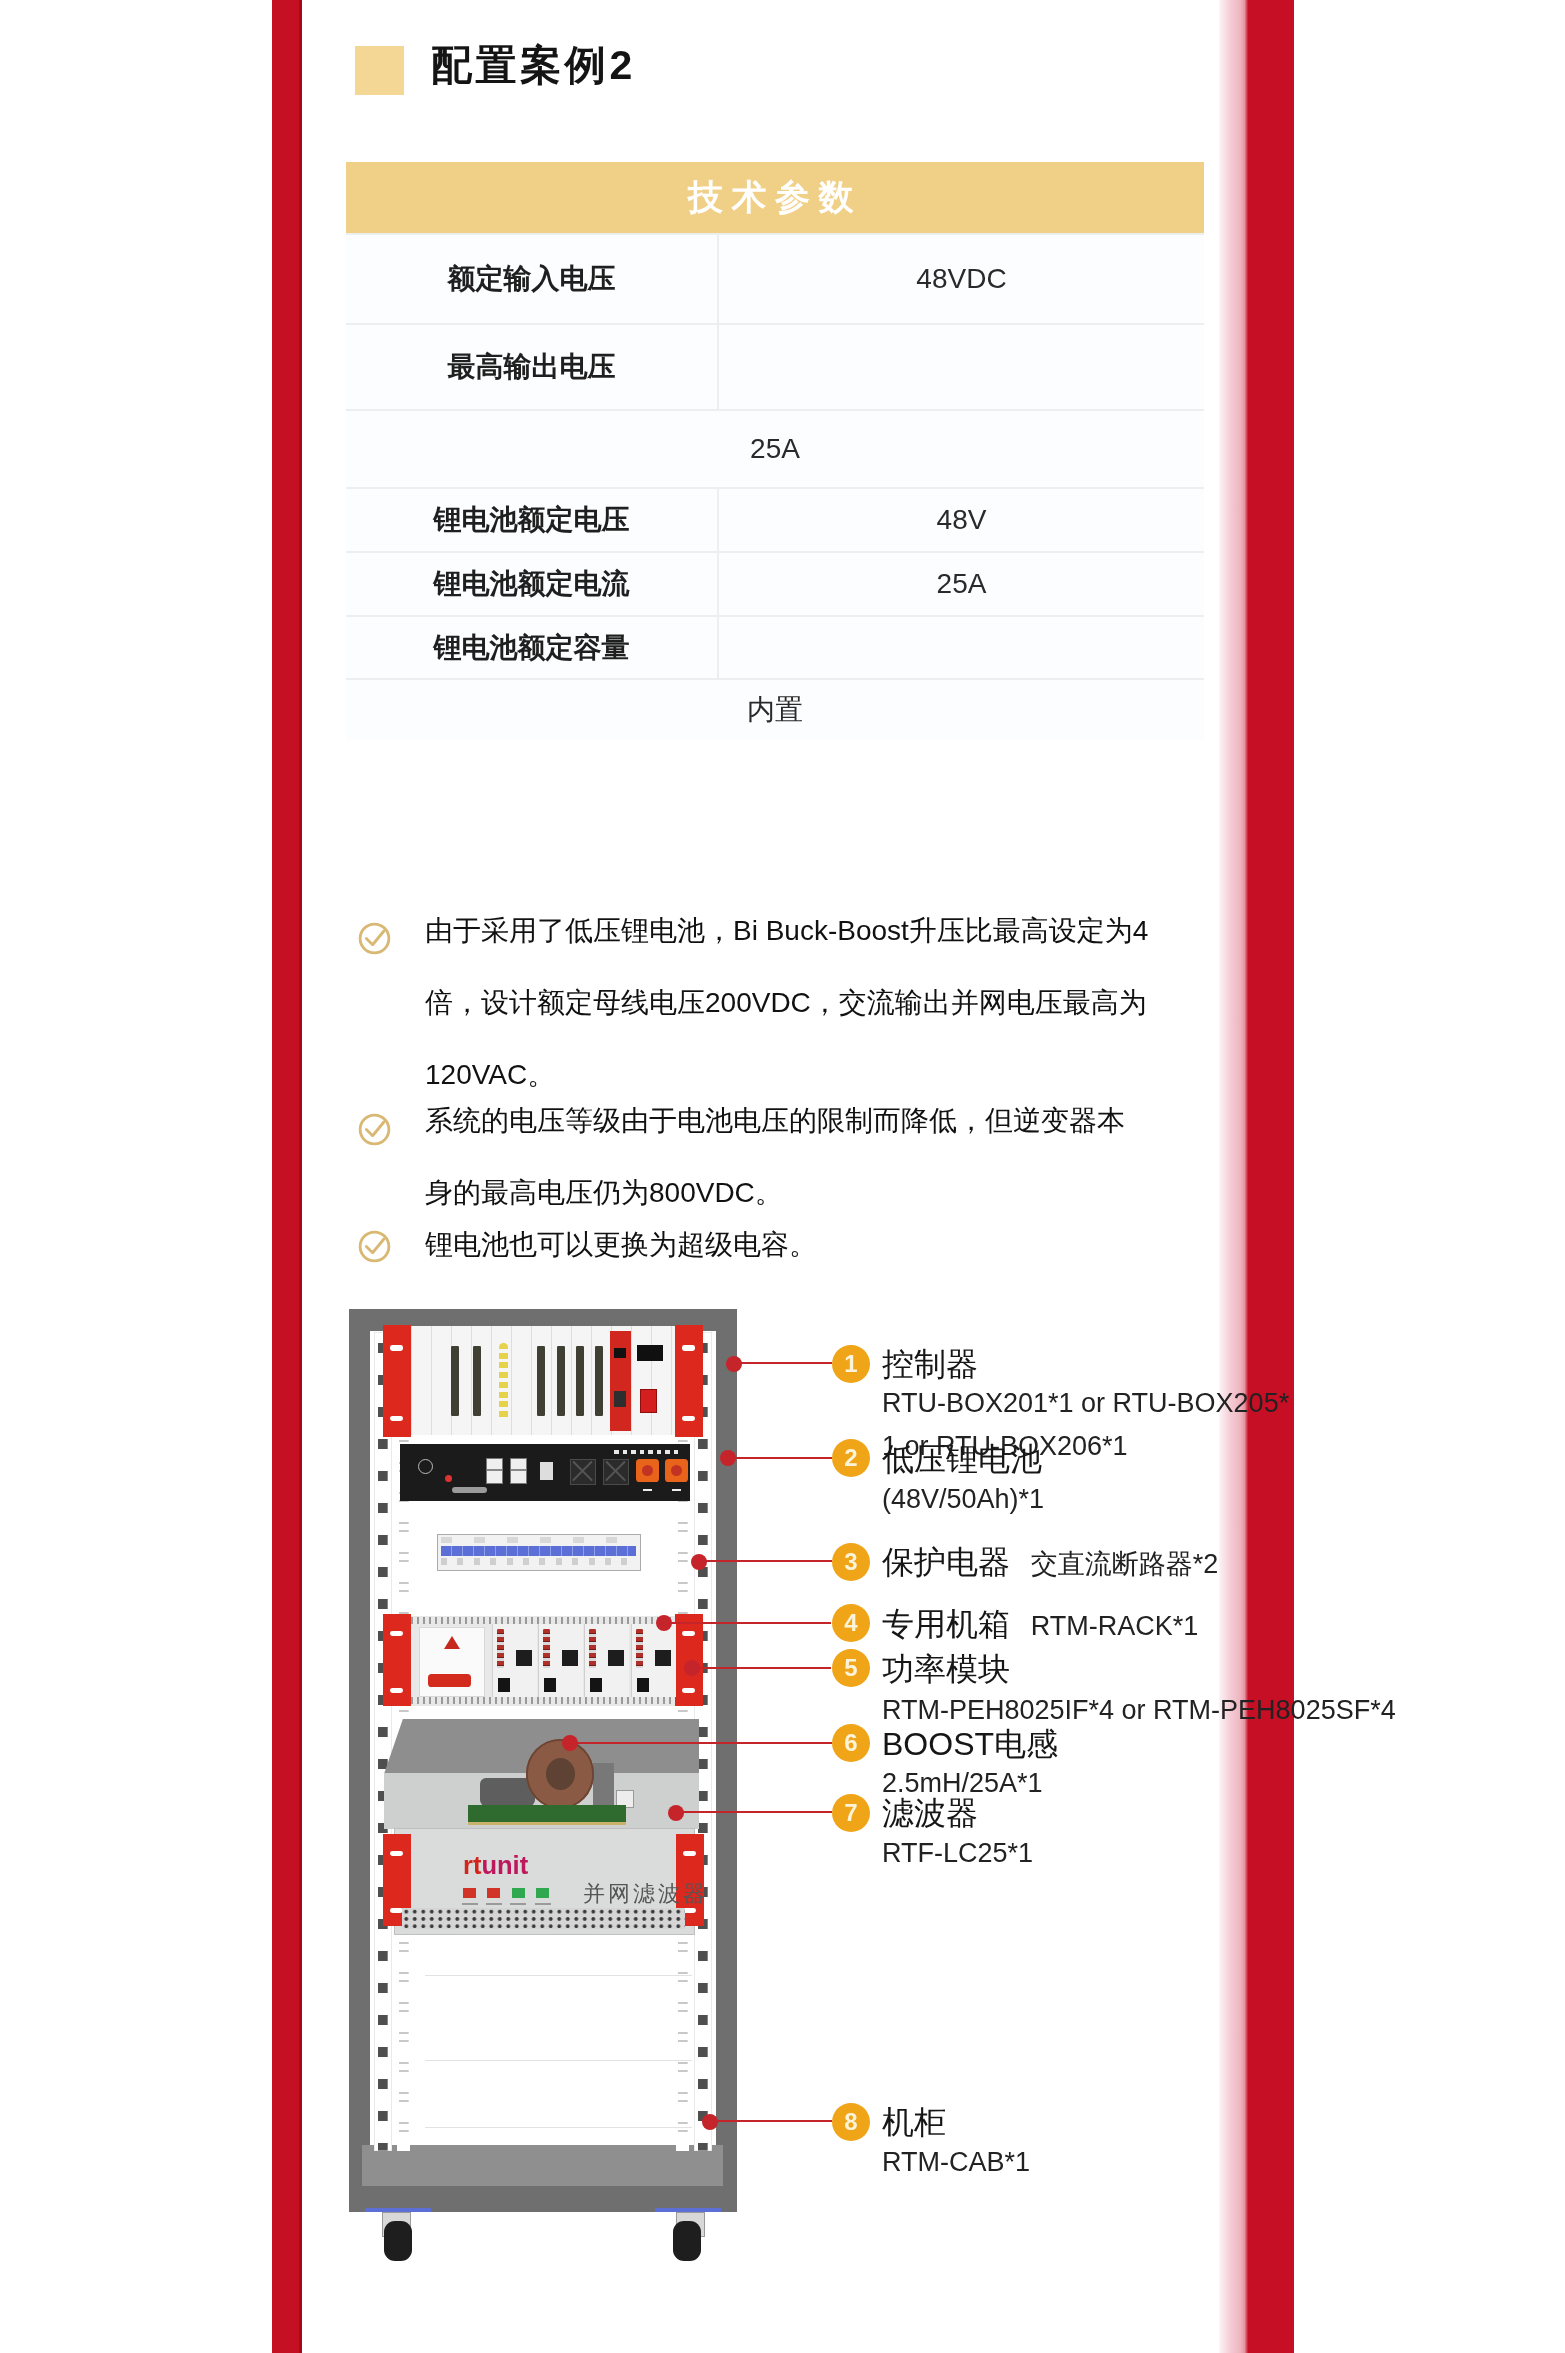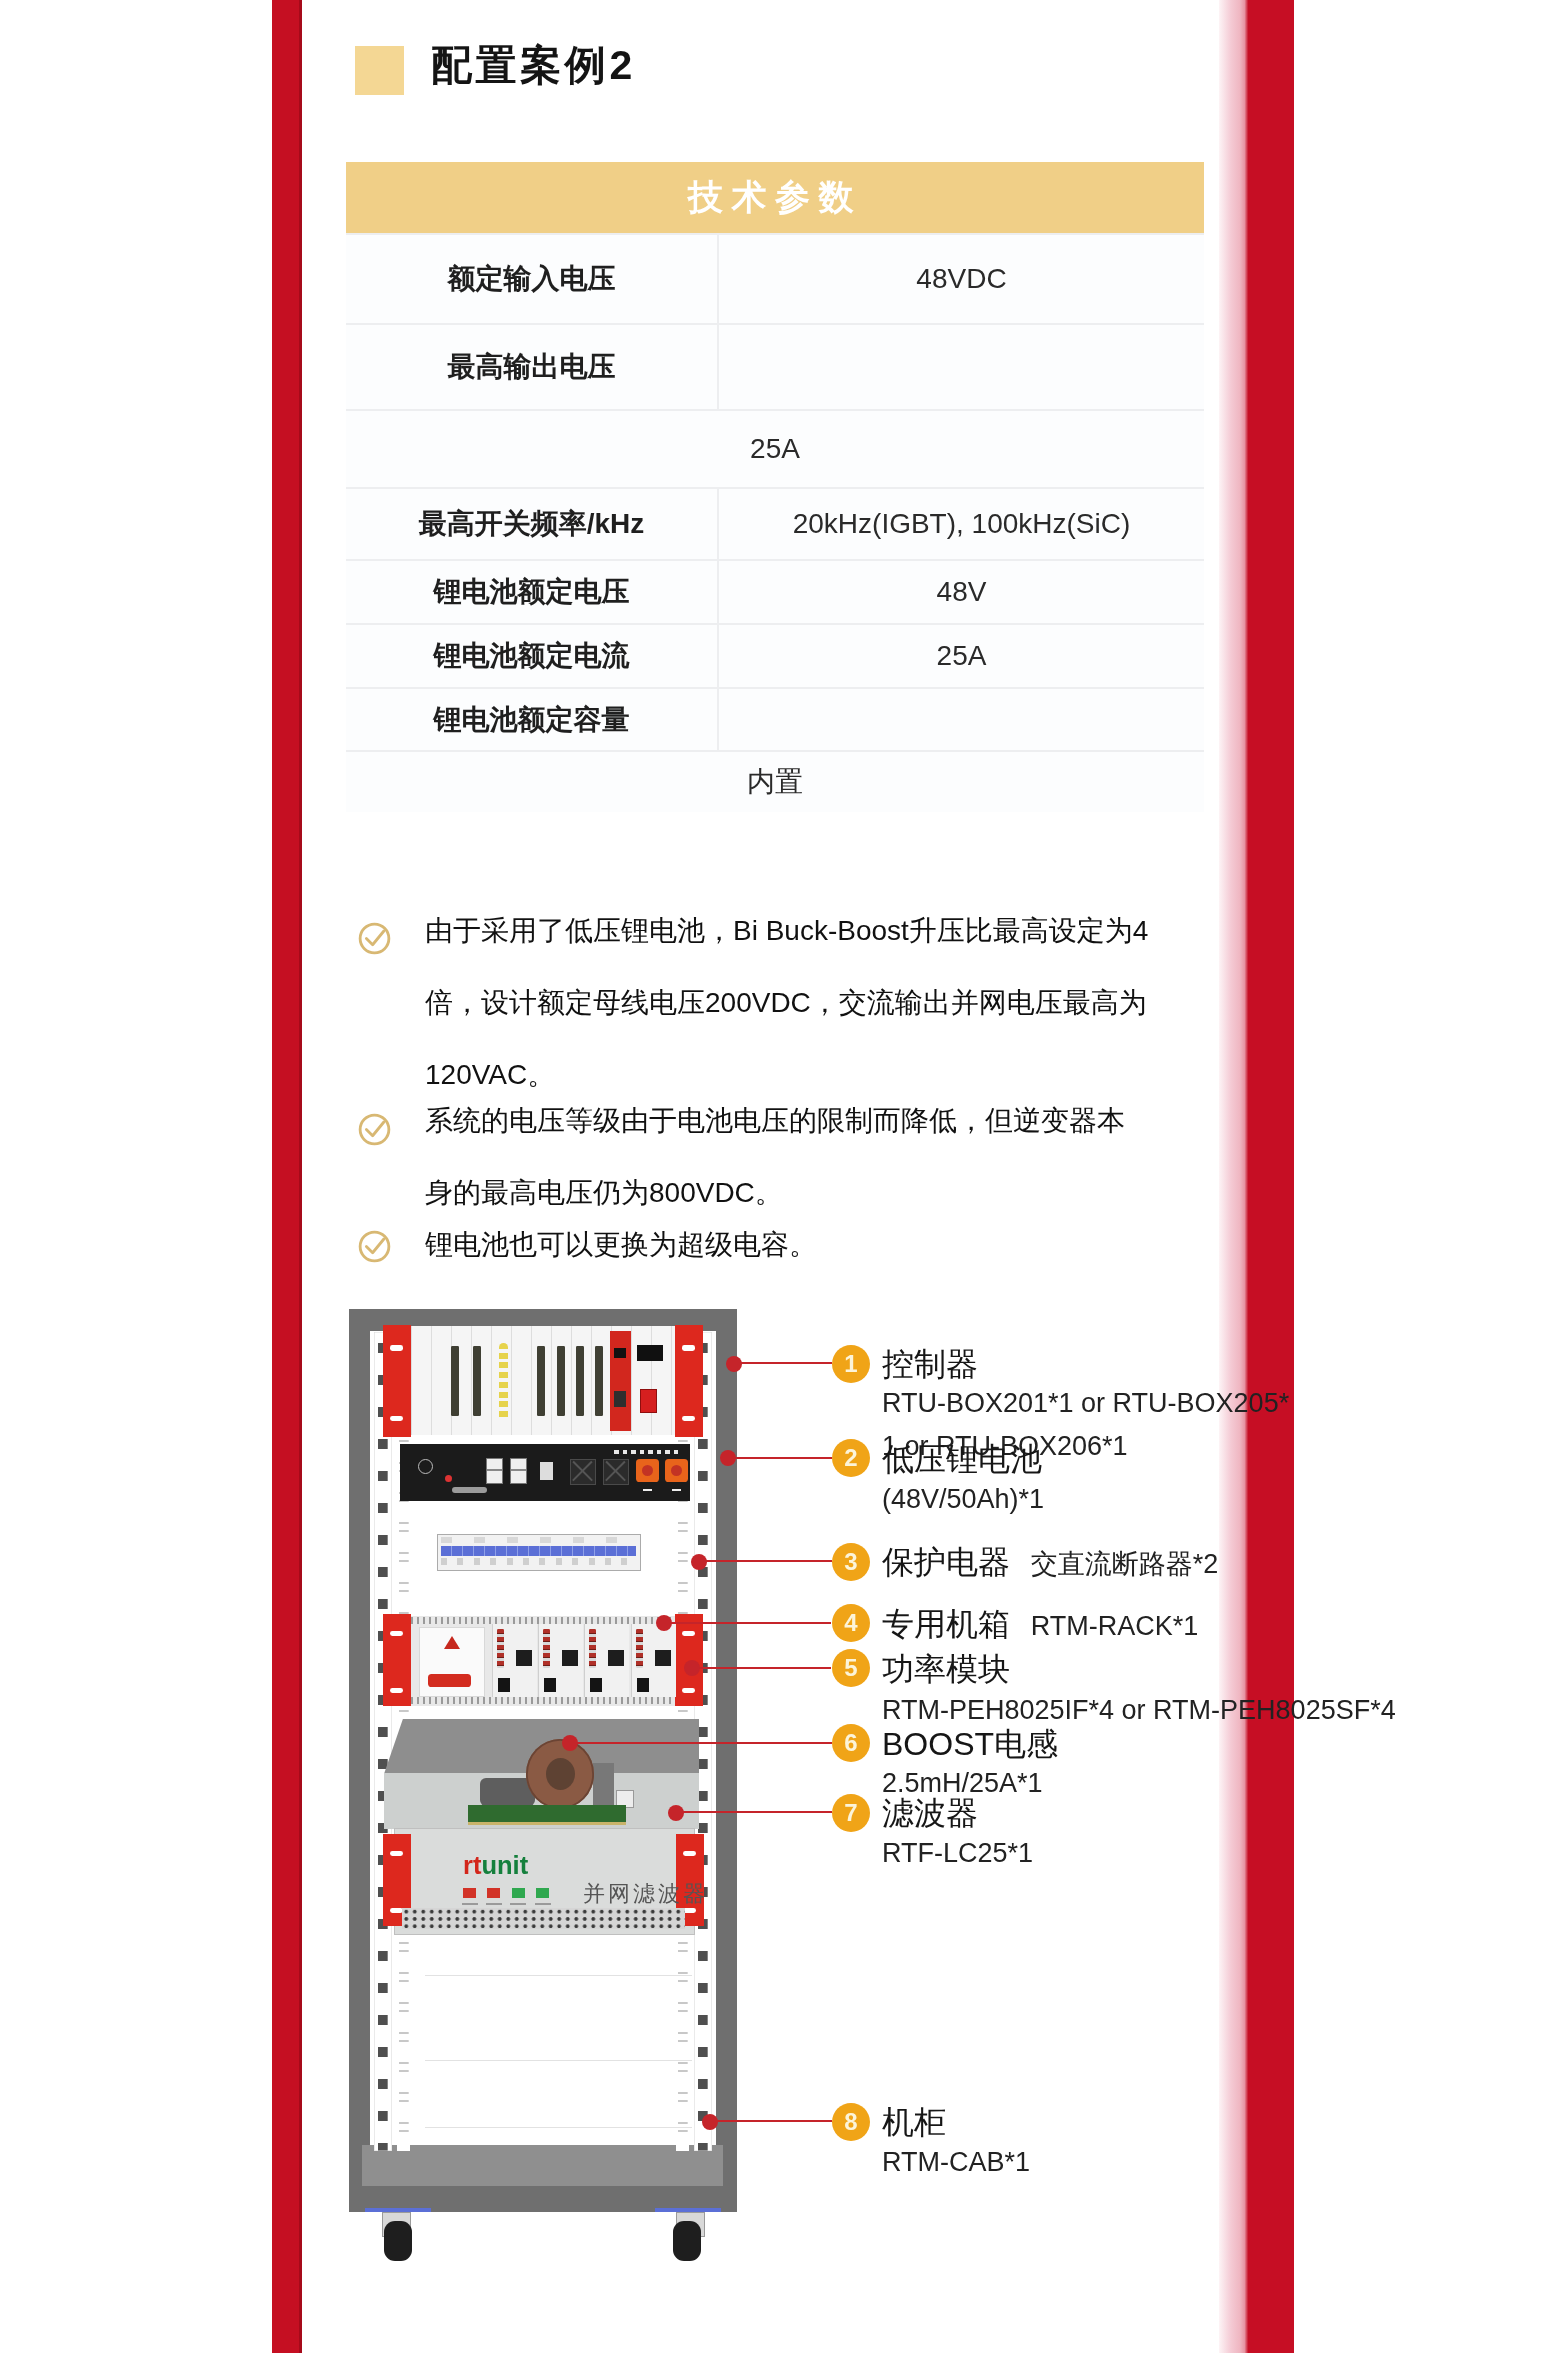--- a/index.html
+++ b/index.html
@@ -76,24 +76,20 @@
     <div class="trow" style="height:88px">
         <div class="cl">额定输入电压</div>
         <div class="cr">48VDC</div>
       </div>
     <div class="trow" style="height:84px">
         <div class="cl">最高输出电压</div>
       </div>
     <div class="trow" style="height:76px">
         <div class="cr">25A</div>
       </div>
-    <div class="trow" style="height:70px">
-        <div class="cl">最高开关频率/kHz</div>
-        <div class="cr">20kHz(IGBT), 100kHz(SiC)</div>
-      </div>
     <div class="trow" style="height:62px">
         <div class="cl">锂电池额定电压</div>
         <div class="cr">48V</div>
       </div>
     <div class="trow" style="height:62px">
         <div class="cl">锂电池额定电流</div>
         <div class="cr">25A</div>
       </div>
     <div class="trow" style="height:61px">
         <div class="cl">锂电池额定容量</div>
@@ -208,21 +204,21 @@
   <div class="abs" style="left:480px;top:1778px;width:55px;height:28px;border-radius:6px;background:#5E5E5E"></div>
   <div class="abs" style="left:593px;top:1763px;width:20.7px;height:43px;background:#787878"></div>
   <div class="abs" style="left:616px;top:1790px;width:16px;height:16px;background:#EDEDED;border:0.6px solid #999"></div>
   <div class="abs" style="left:526px;top:1739px;width:68px;height:70px;border-radius:50%;background:#8A5A44;box-shadow:0 0 0 1.8px #6B4434 inset"></div>
   <div class="abs" style="left:546px;top:1758px;width:29px;height:32px;border-radius:50%;background:#5E4233"></div>
   <div class="abs" style="left:468px;top:1805px;width:158px;height:17px;background:#2F6B2F;border-bottom:3.6px solid #C9B36A"></div>
 
   <div class="abs" style="left:394px;top:1828px;width:299px;height:105px;background:#DADCDB;border:0.6px solid #BFBFBF"></div>
   <div class="ear" style="left:383px;top:1834px;height:92px"></div>
   <div class="ear" style="left:676px;top:1834px;height:92px"></div>
-  <div class="abs" style="left:463px;top:1851px;font-size:25.5px;font-weight:700"><span style="color:#D3261B">rt</span><span style="color:#15803d">unit</span></div>
+  <div class="abs" style="left:463px;top:1851px;font-size:25.5px;font-weight:700"><span style="color:#D3261B">rt</span><span style="color:#be185d">unit</span></div>
   <div class="abs" style="left:463px;top:1888px;width:97px;height:18px">
     <div class="ledind" style="left:0;background:#D23327"></div>
     <div class="ledind" style="left:24px;background:#D23327"></div>
     <div class="ledind" style="left:49px;background:#2FA84F"></div>
     <div class="ledind" style="left:73px;background:#2FA84F"></div>
     <div class="ledlbl" style="left:-1.2px"></div>
     <div class="ledlbl" style="left:23px"></div>
     <div class="ledlbl" style="left:47px"></div>
     <div class="ledlbl" style="left:72px"></div>
   </div>

